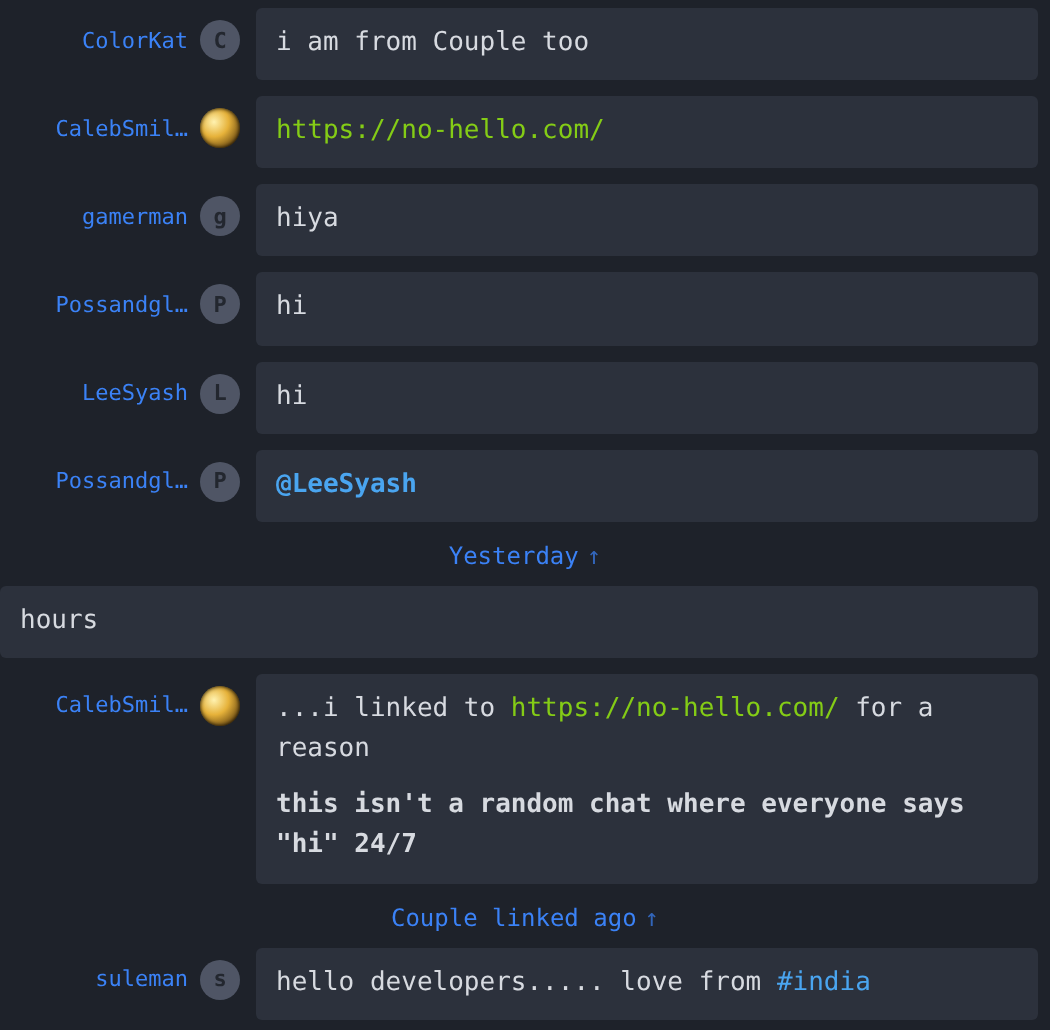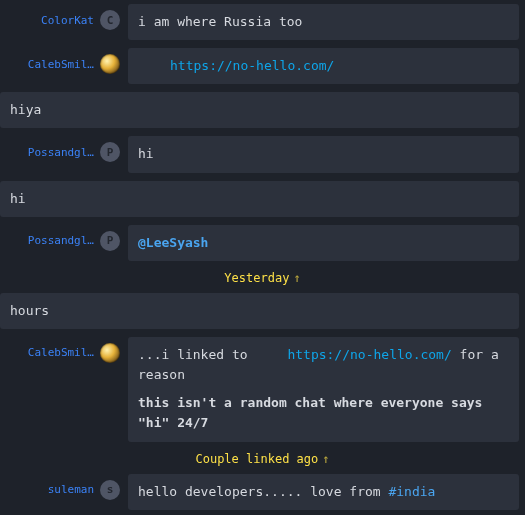--- a/index.html
+++ b/index.html
@@ -57,68 +57,76 @@
     flex: 1;
     background: #2c313c;
     border-radius: 3px;
     padding: 8px 10px;
     margin-right: 6px;
     line-height: 1.55;
     color: #d7dae0;
     word-wrap: break-word;
   }
   .bubble .line + .line { margin-top: 8px; font-weight: bold; }
-  .link { color: #0ea5e9; cursor: pointer; margin-left: 32px; }
+  .link { color: #84cc16; cursor: pointer; }
   .mention { color: #4aa5f0; cursor: pointer; font-weight: bold; }
   .hashtag { color: #4aa5f0; cursor: pointer; }
   .divider {
     text-align: center;
-    color: #fde047;
+    color: #3b82f6;
     font-size: 12px;
     padding: 6px 0 4px 0;
   }
   .divider .arrow { margin-left: 4px; opacity: .7; }
 </style>
 </head>
 <body>
 
 <div class="chat" id="chat">
     <div class="row">
       <div class="left">
         <span class="username">ColorKat</span>
         <span class="avatar">C</span>
       </div>
       <div class="bubble">
-        <div class="line"><span>i am where Russia too</span></div>
+        <div class="line"><span>i am from Couple too</span></div>
       </div>
     </div>
     <div class="row">
       <div class="left">
         <span class="username">CalebSmil…</span>
         <span class="avatar gold"></span>
       </div>
       <div class="bubble">
         <div class="line"><span class="link">https://no-hello.com/</span></div>
       </div>
     </div>
     <div class="row">
+      <div class="left">
+        <span class="username">gamerman</span>
+        <span class="avatar">g</span>
+      </div>
       <div class="bubble">
         <div class="line"><span>hiya</span></div>
       </div>
     </div>
     <div class="row">
       <div class="left">
         <span class="username">Possandgl…</span>
         <span class="avatar">P</span>
       </div>
       <div class="bubble">
         <div class="line"><span>hi</span></div>
       </div>
     </div>
     <div class="row">
+      <div class="left">
+        <span class="username">LeeSyash</span>
+        <span class="avatar">L</span>
+      </div>
       <div class="bubble">
         <div class="line"><span>hi</span></div>
       </div>
     </div>
     <div class="row">
       <div class="left">
         <span class="username">Possandgl…</span>
         <span class="avatar">P</span>
       </div>
       <div class="bubble">

